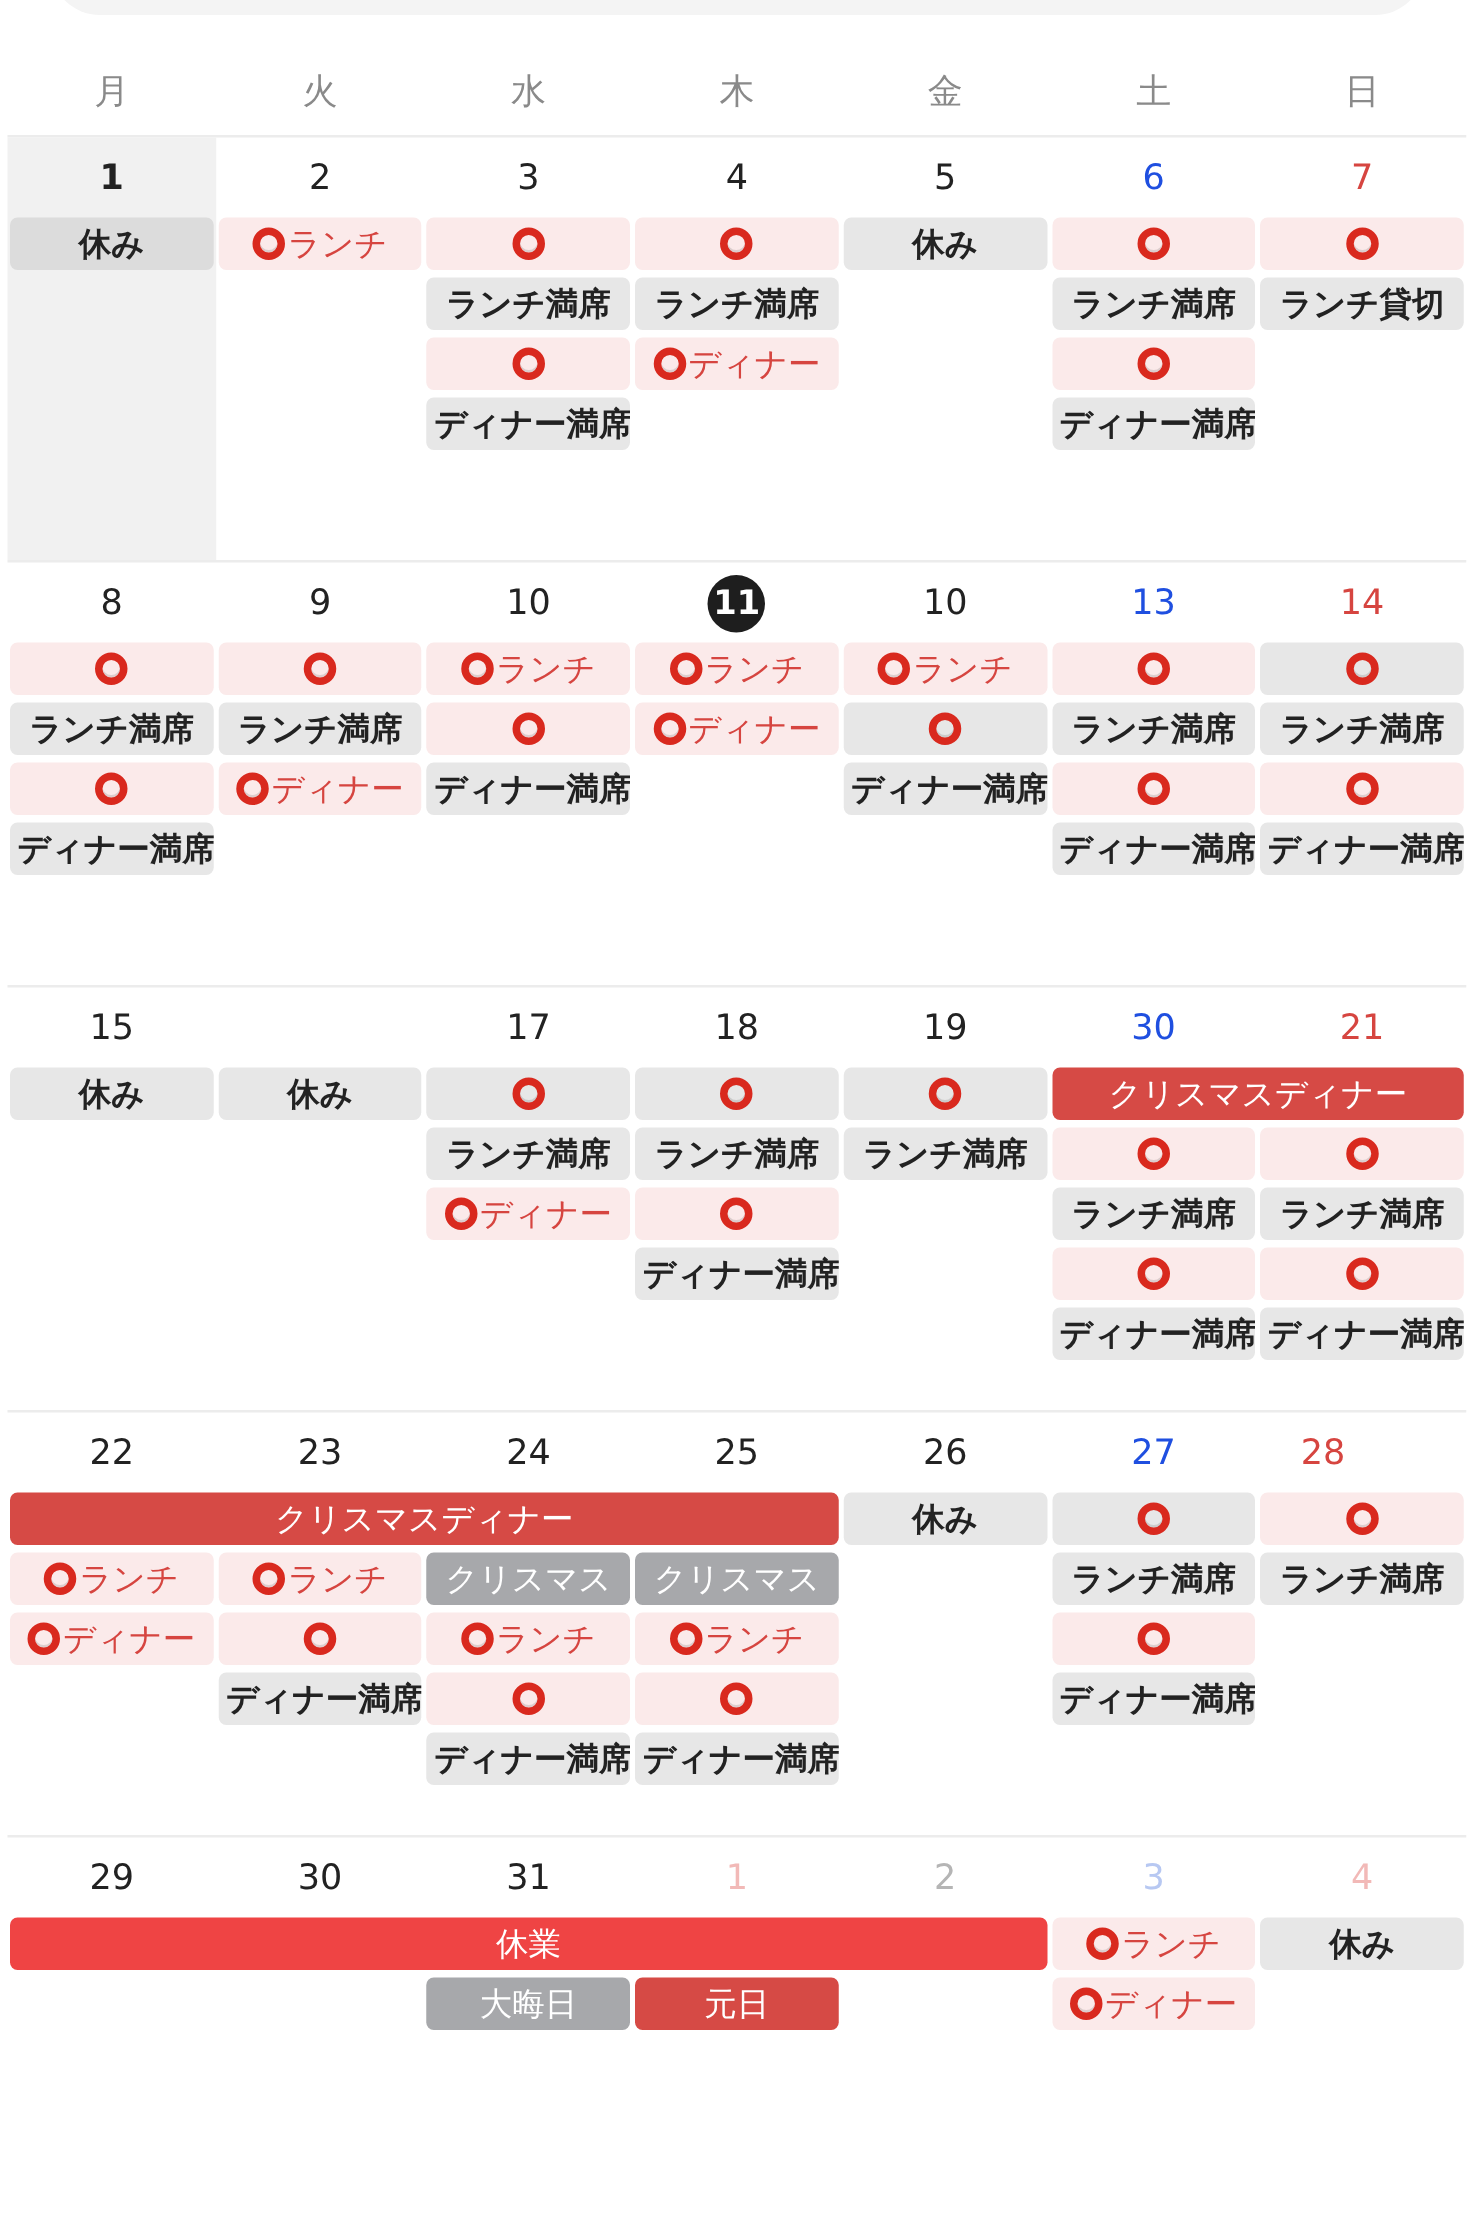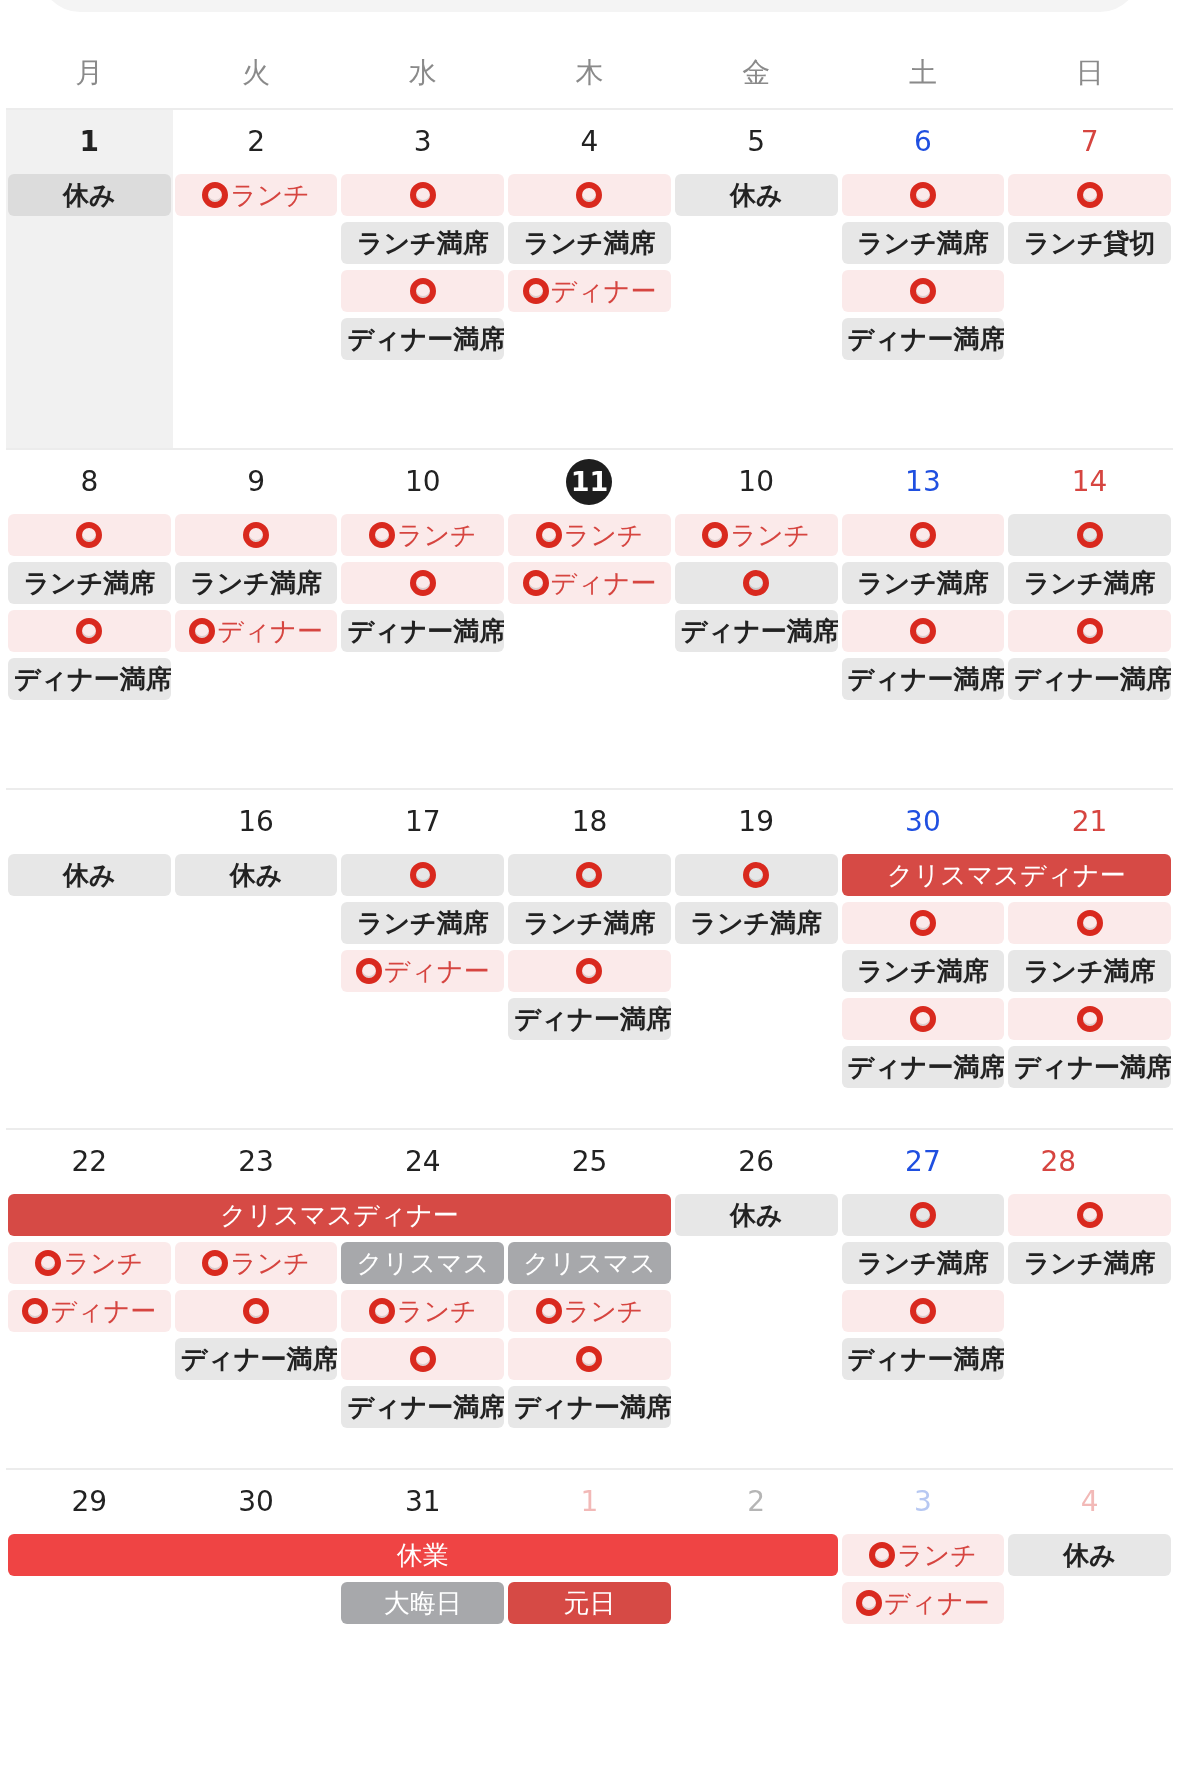--- a/index.html
+++ b/index.html
@@ -91,22 +91,22 @@
         <div class="date">10</div>
       </div>
       <div class="day" style="left: 833.571px;">
         <div class="date sat">13</div>
       </div>
       <div class="day" style="left: 1000.29px;">
         <div class="date sun">14</div>
       </div>
     </div>
     <div class="week" style="top: 788px;">
-      <div class="day" style="left: 166.714px;">
-        <div class="date">16</div>
+      <div class="day" style="left: 0px;">
+        <div class="date">15</div>
       </div>
       <div class="day" style="left: 333.429px;">
         <div class="date">17</div>
       </div>
       <div class="day" style="left: 500.143px;">
         <div class="date">18</div>
       </div>
       <div class="day" style="left: 666.857px;">
         <div class="date">19</div>
       </div>

